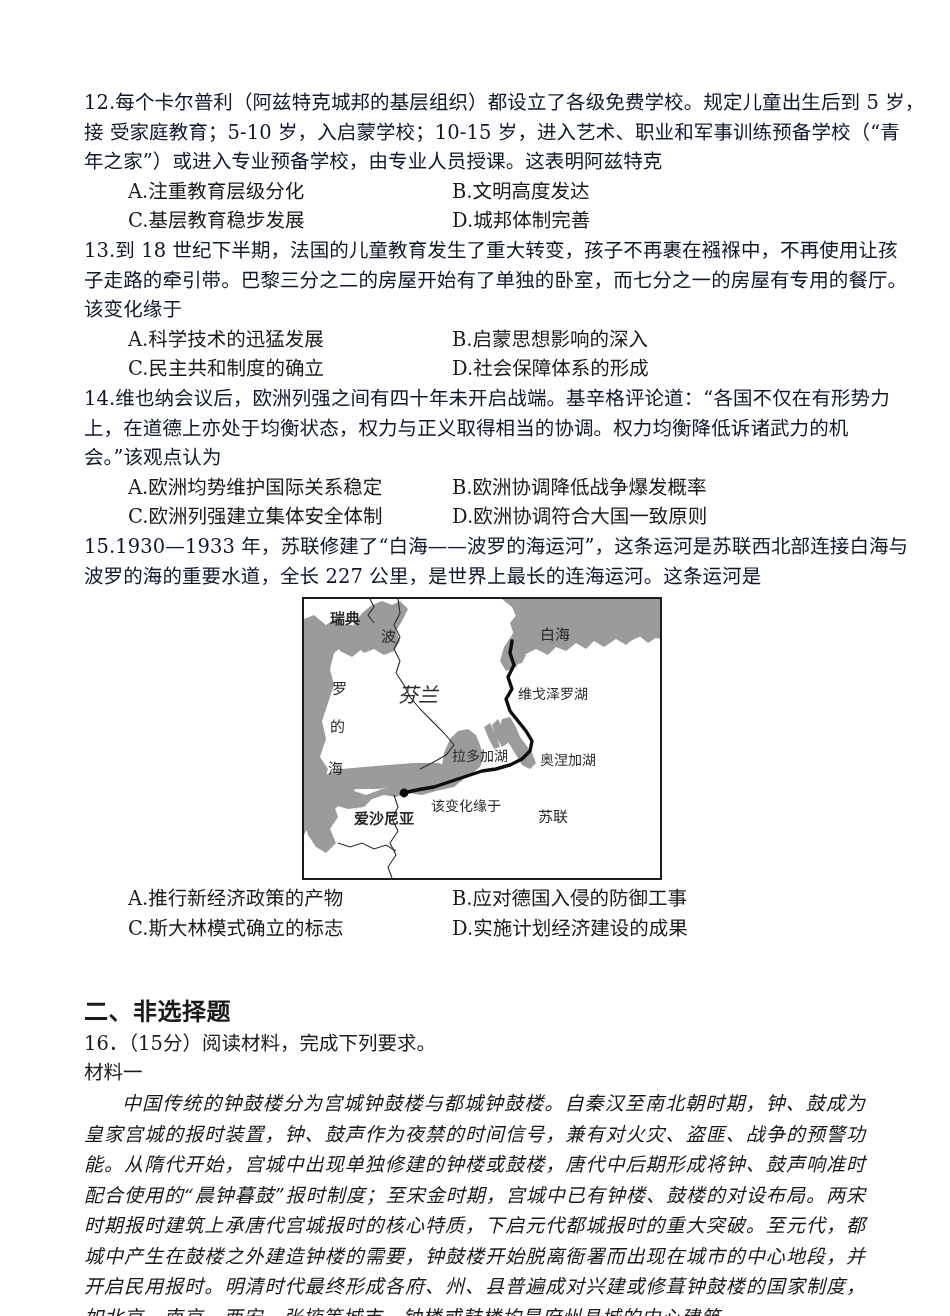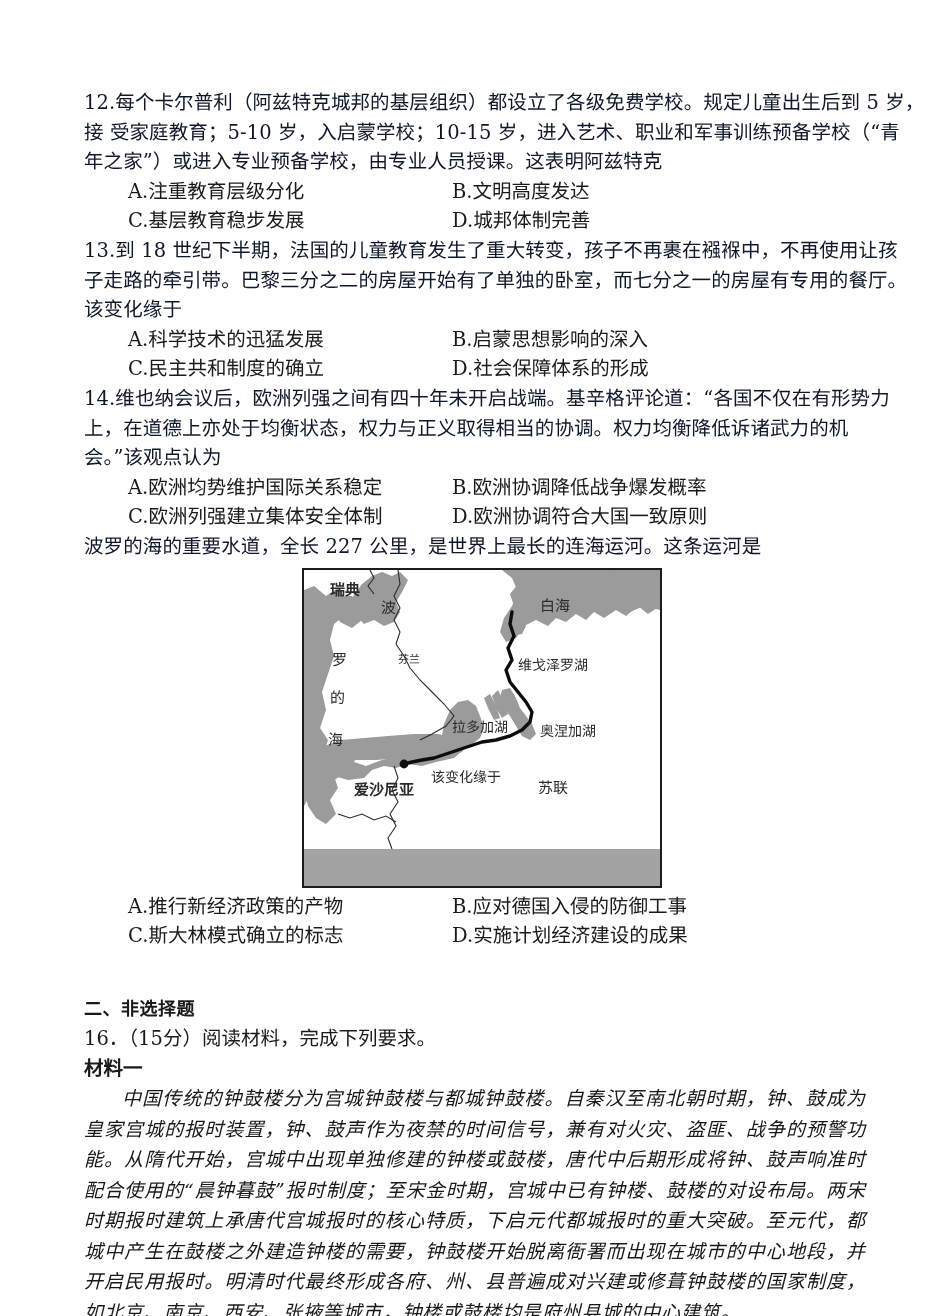--- a/index.html
+++ b/index.html
@@ -53,30 +53,31 @@
   }
   .opt-b {
     position: absolute;
     left: 368px;
     top: 0;
     white-space: nowrap;
   }
 
   
   .sec-head {
-    font-size: 18px;
+    font-size: 24px;
     line-height: 29.6px;
     font-weight: bold;
-    font-family: Liberation Sans, sans-serif;
+    font-family: Liberation Mono, monospace;
     letter-spacing: 0.5px;
+    margin-top: 12px;
   }
   .mat-head {
     font-size: 19.5px;
     line-height: 29.6px;
-    font-weight: bold;
+    font-weight: normal;
     font-family: "DejaVu Sans", "Liberation Sans", sans-serif;
   }
   .q16 {
     font-size: 19.5px;
     line-height: 29.6px;
     white-space: nowrap;
   }
 
   
   .material-par {
@@ -91,21 +92,21 @@
     text-indent: 38px;
     width: 782px;
   }
 
   .spacer-lg { height: 44px; }
 
   
   .map-wrap {
     position: relative;
     width: 360px;
-    height: 320px;
+    height: 283px;
     margin: 6px 0 4px 218px;
     background: #a3a3a3;
     border: 2.5px solid #1c1c1c;
     box-sizing: border-box;
     overflow: hidden;
   }
   .map-wrap svg { display: block; }
   .map-label {
     position: absolute;
     font-family: "DejaVu Sans", "Liberation Sans", sans-serif;
@@ -156,20 +157,21 @@
         <span class="opt-a">A.欧洲均势维护国际关系稳定</span>
         <span class="opt-b">B.欧洲协调降低战争爆发概率</span>
       </div>
       <div class="opts">
         <span class="opt-a">C.欧洲列强建立集体安全体制</span>
         <span class="opt-b">D.欧洲协调符合大国一致原则</span>
       </div>
     </div>
 
     <div>
+      <div class="qline">15.1930—1933 年，苏联修建了“白海——波罗的海运河”，这条运河是苏联西北部连接白海与</div>
       <div class="qline">波罗的海的重要水道，全长 227 公里，是世界上最长的连海运河。这条运河是</div>
 
       <div class="map-wrap">
         <svg width="356" height="279" viewBox="0 0 356 279">
           <rect x="0" y="0" width="356" height="279" fill="#ffffff"></rect>
 
           <g>
 
             <path fill="#9b9b9b" stroke="none" d="M0,20 L10,16 L22,26 L34,18 L44,32 L40,46 L30,54 L26,70 L30,86 L24,104
                  L18,122 L22,140 L16,158 L24,170 L20,182 L30,186 L44,178 L56,182 L50,192
@@ -222,21 +224,21 @@
                  L166,176 L154,180 L142,184 L130,188 L118,190 L108,192 L100,194"></path>
             <circle cx="100" cy="194" r="4.4" fill="#0d0d0d"></circle>
           </g>
         </svg>
 
         <div class="map-label" style="left:26px;  top:8px;   font-size:15px; font-weight:bold;">瑞典</div>
         <div class="map-label" style="left:77px;  top:26px;  font-size:15px;">波</div>
         <div class="map-label" style="left:28px;  top:78px;  font-size:15px;">罗</div>
         <div class="map-label" style="left:26px;  top:116px; font-size:15px;">的</div>
         <div class="map-label" style="left:24px;  top:158px; font-size:15px;">海</div>
-        <div class="map-label" style="left:94px;  top:80px;  font-size:11px;">芬兰</div>
+        <div class="map-label" style="left:94px;  top:80px;  font-size:20px;font-style:italic;">芬兰</div>
         <div class="map-label" style="left:224px; top:24px;  font-size:15px;margin-left:12px;">白海</div>
         <div class="map-label" style="left:214px; top:84px;  font-size:14px;text-align:right;">维戈泽罗湖</div>
         <div class="map-label" style="left:148px; top:146px; font-size:14px;">拉多加湖</div>
         <div class="map-label" style="left:236px; top:150px; font-size:14px;font-family:Liberation Serif, serif;">奥涅加湖</div>
         <div class="map-label" style="left:127px; top:196px; font-size:14px;">该变化缘于</div>
         <div class="map-label" style="left:234px; top:206px; font-size:15px; font-weight:normal;">苏联</div>
         <div class="map-label" style="left:50px;  top:208px; font-size:15px; font-weight:bold;">爱沙尼亚</div>
       </div>
 
       <div class="opts">

